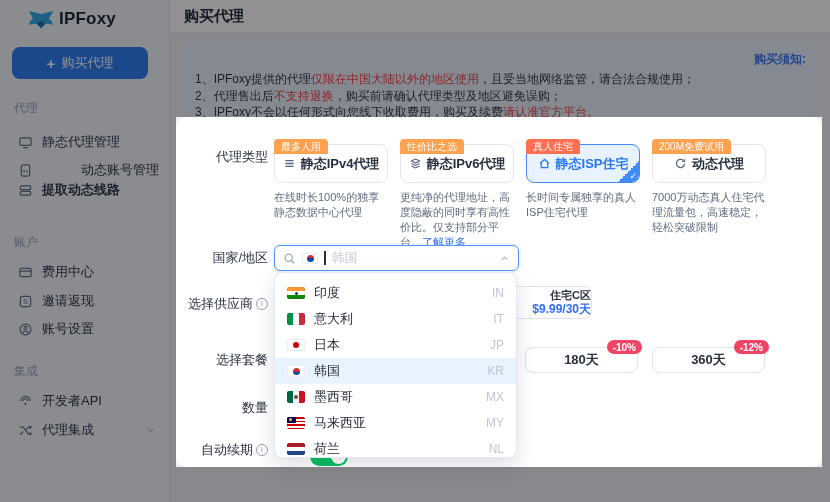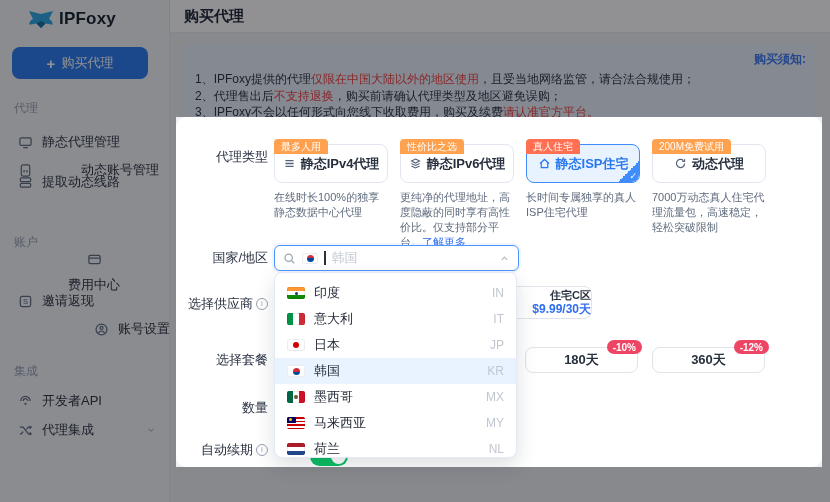--- a/index.html
+++ b/index.html
@@ -129,44 +129,44 @@
       <span>静态代理管理</span>
     </div>
     <div class="sitem" style="top:158px;gap:48px;">
       <svg class="sicon" width="15" height="15" viewBox="0 0 16 16" fill="none" stroke="currentColor" stroke-width="1.3">
           <rect x="3.5" y="2" width="9" height="12" rx="2"></rect>
           <line x1="6.5" y1="7.5" x2="6.5" y2="10"></line>
           <line x1="9.5" y1="7.5" x2="9.5" y2="10"></line>
         </svg>
       <span>动态账号管理</span>
     </div>
-    <div class="sitem" style="top:170px;">
+    <div class="sitem" style="top:178px;font-weight:bold;">
       <svg class="sicon" width="15" height="15" viewBox="0 0 16 16" fill="none" stroke="currentColor" stroke-width="1.3">
           <rect x="2.5" y="3" width="11" height="4" rx="1.2"></rect>
           <rect x="2.5" y="9" width="11" height="4" rx="1.2"></rect>
         </svg>
       <span>提取动态线路</span>
     </div>
 
     <div class="ssec" style="top:234px;">账户</div>
-    <div class="sitem" style="top:252px;flex-direction:column;">
+    <div class="sitem" style="top:260px;">
       <svg class="sicon" width="15" height="15" viewBox="0 0 16 16" fill="none" stroke="currentColor" stroke-width="1.3">
           <rect x="2" y="3.5" width="12" height="9" rx="1.5"></rect>
           <line x1="2" y1="6.5" x2="14" y2="6.5"></line>
         </svg>
       <span>费用中心</span>
     </div>
     <div class="sitem" style="top:289px;">
       <svg class="sicon" width="15" height="15" viewBox="0 0 16 16" fill="none" stroke="currentColor" stroke-width="1.3">
           <rect x="2.5" y="2.5" width="11" height="11" rx="2"></rect>
           <text x="8" y="10.8" text-anchor="middle" font-size="8" stroke="none" fill="currentColor" font-family="Liberation Sans, sans-serif">S</text>
         </svg>
       <span>邀请返现</span>
     </div>
-    <div class="sitem" style="top:317px;justify-content:flex-end;">
+    <div class="sitem" style="top:317px;">
       <svg class="sicon" width="15" height="15" viewBox="0 0 16 16" fill="none" stroke="currentColor" stroke-width="1.3">
           <circle cx="8" cy="8" r="5.8"></circle>
           <circle cx="8" cy="6.3" r="1.6"></circle>
           <path d="M4.8 11.6c.7-1.3 1.9-2 3.2-2s2.5.7 3.2 2"></path>
         </svg>
       <span>账号设置</span>
     </div>
 
     <div class="ssec" style="top:363px;">集成</div>
     <div class="sitem" style="top:389px;">

